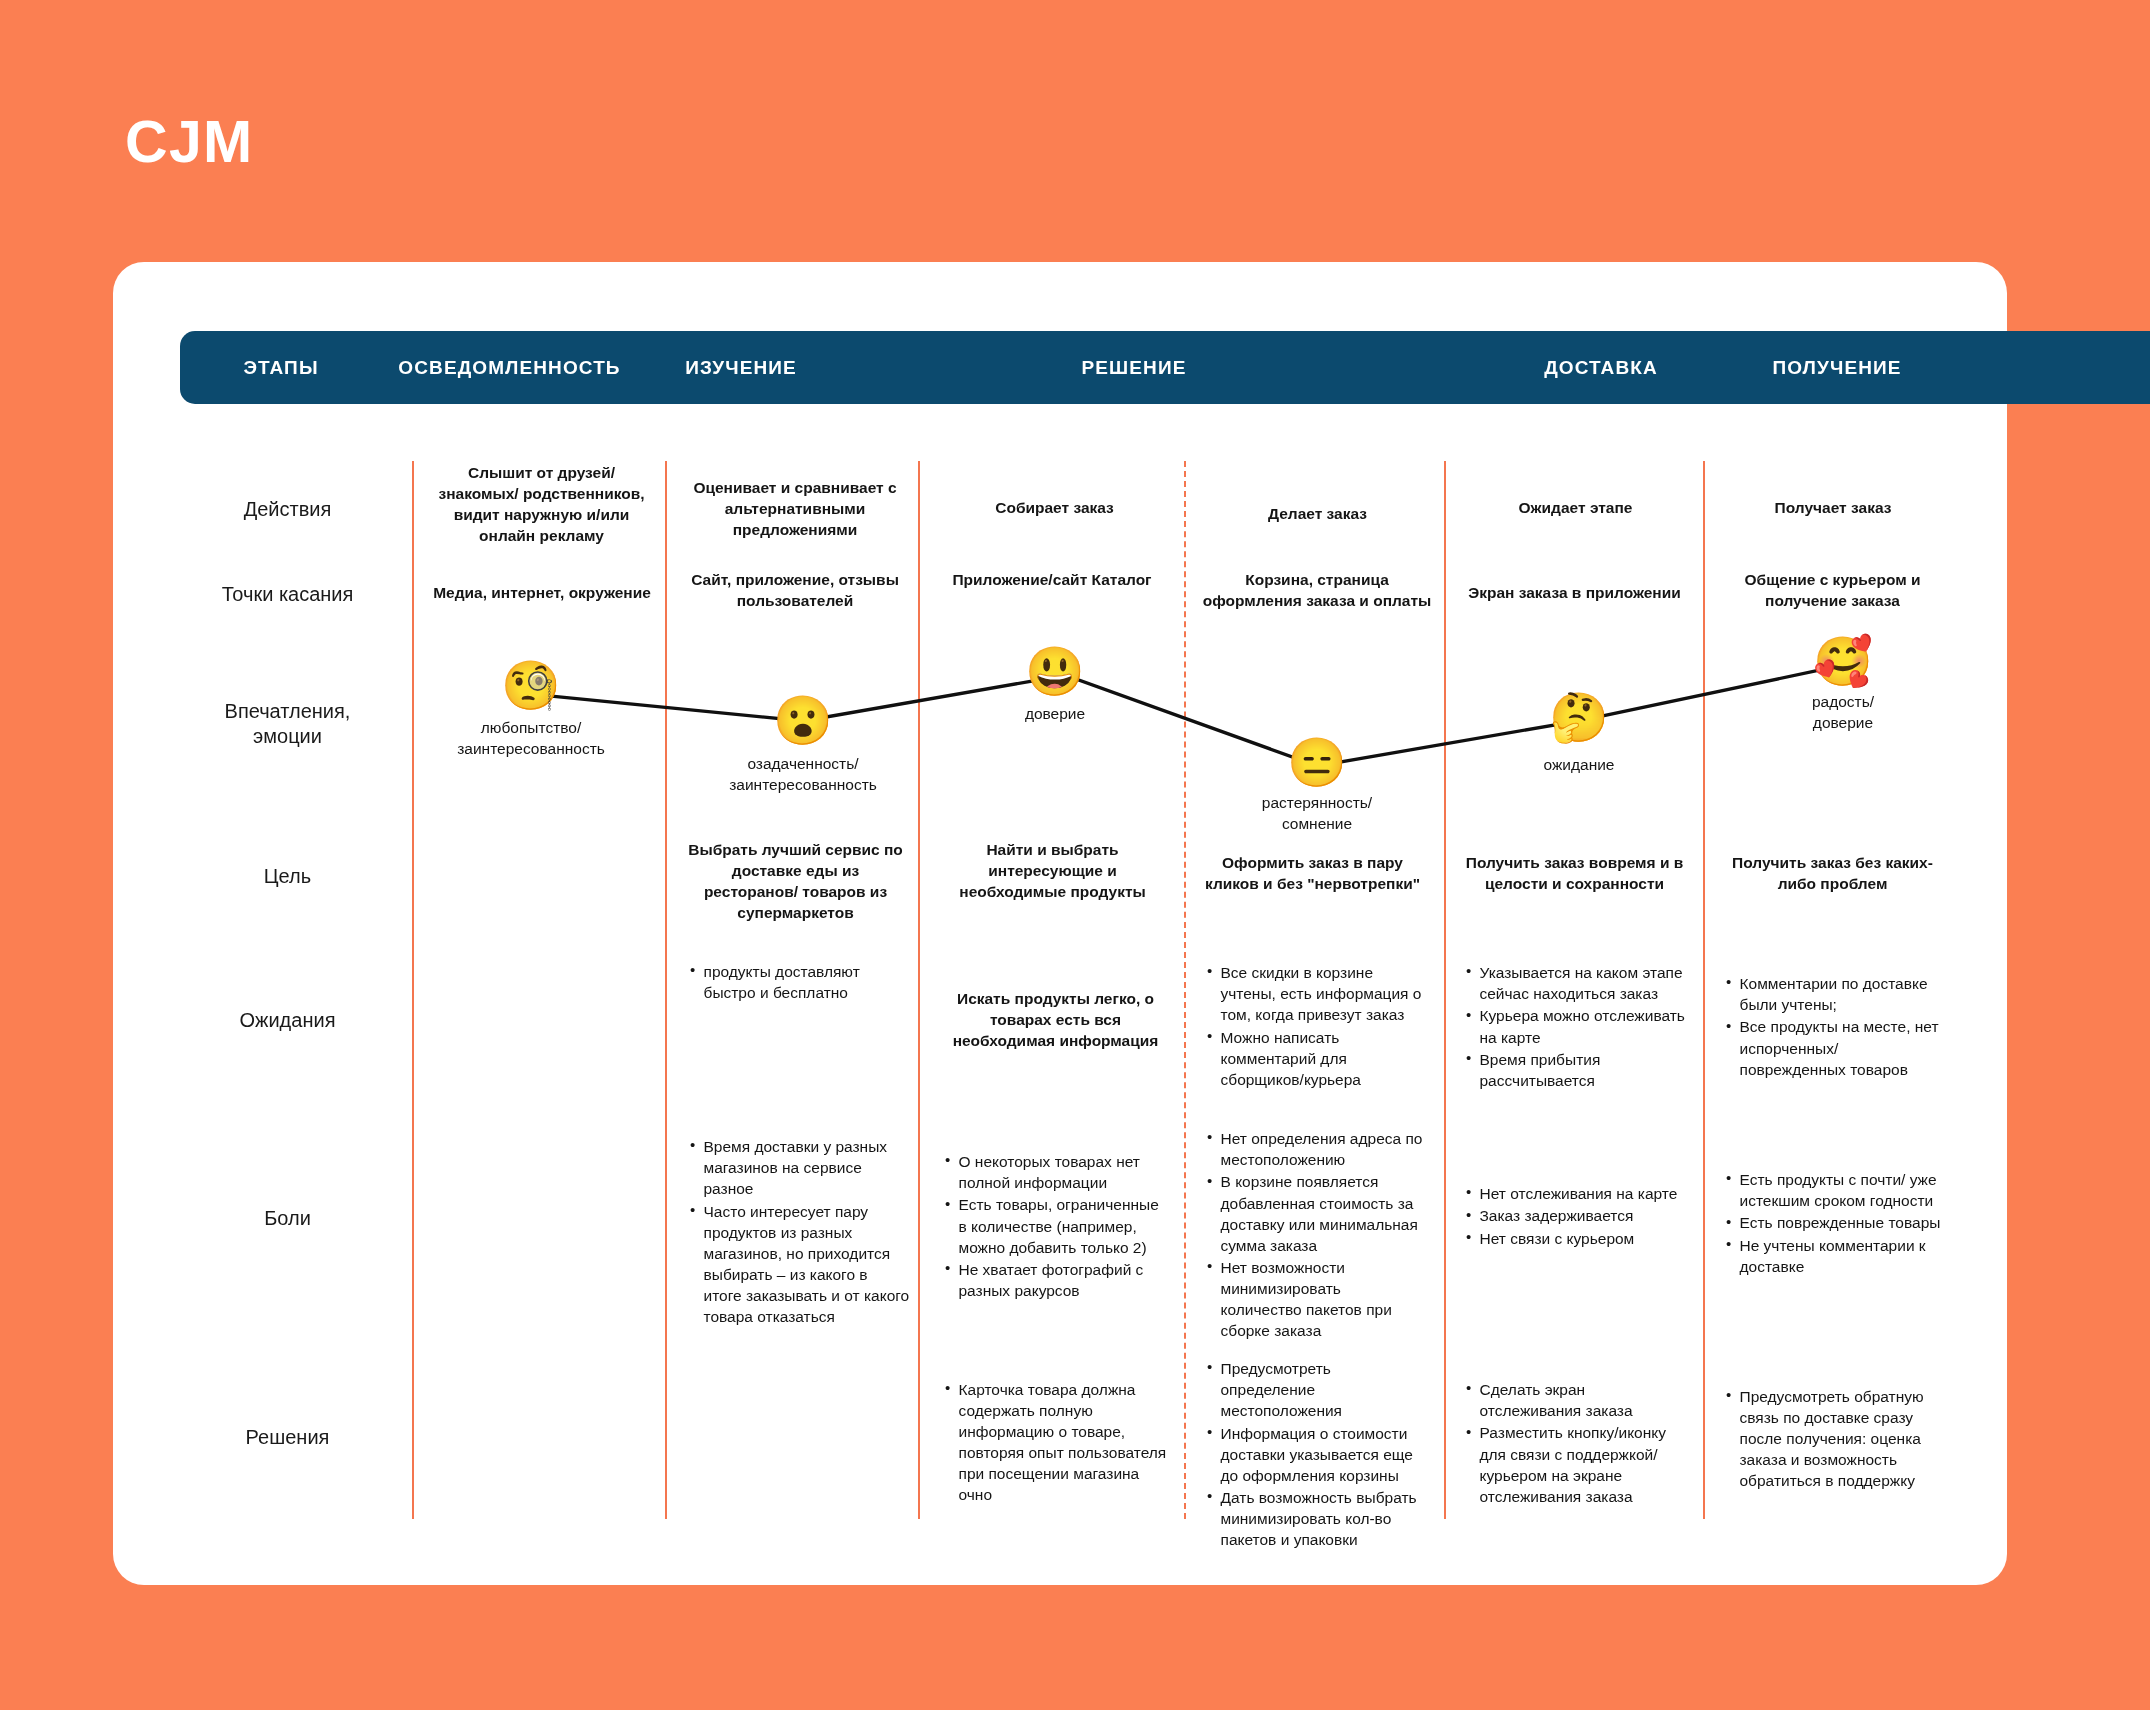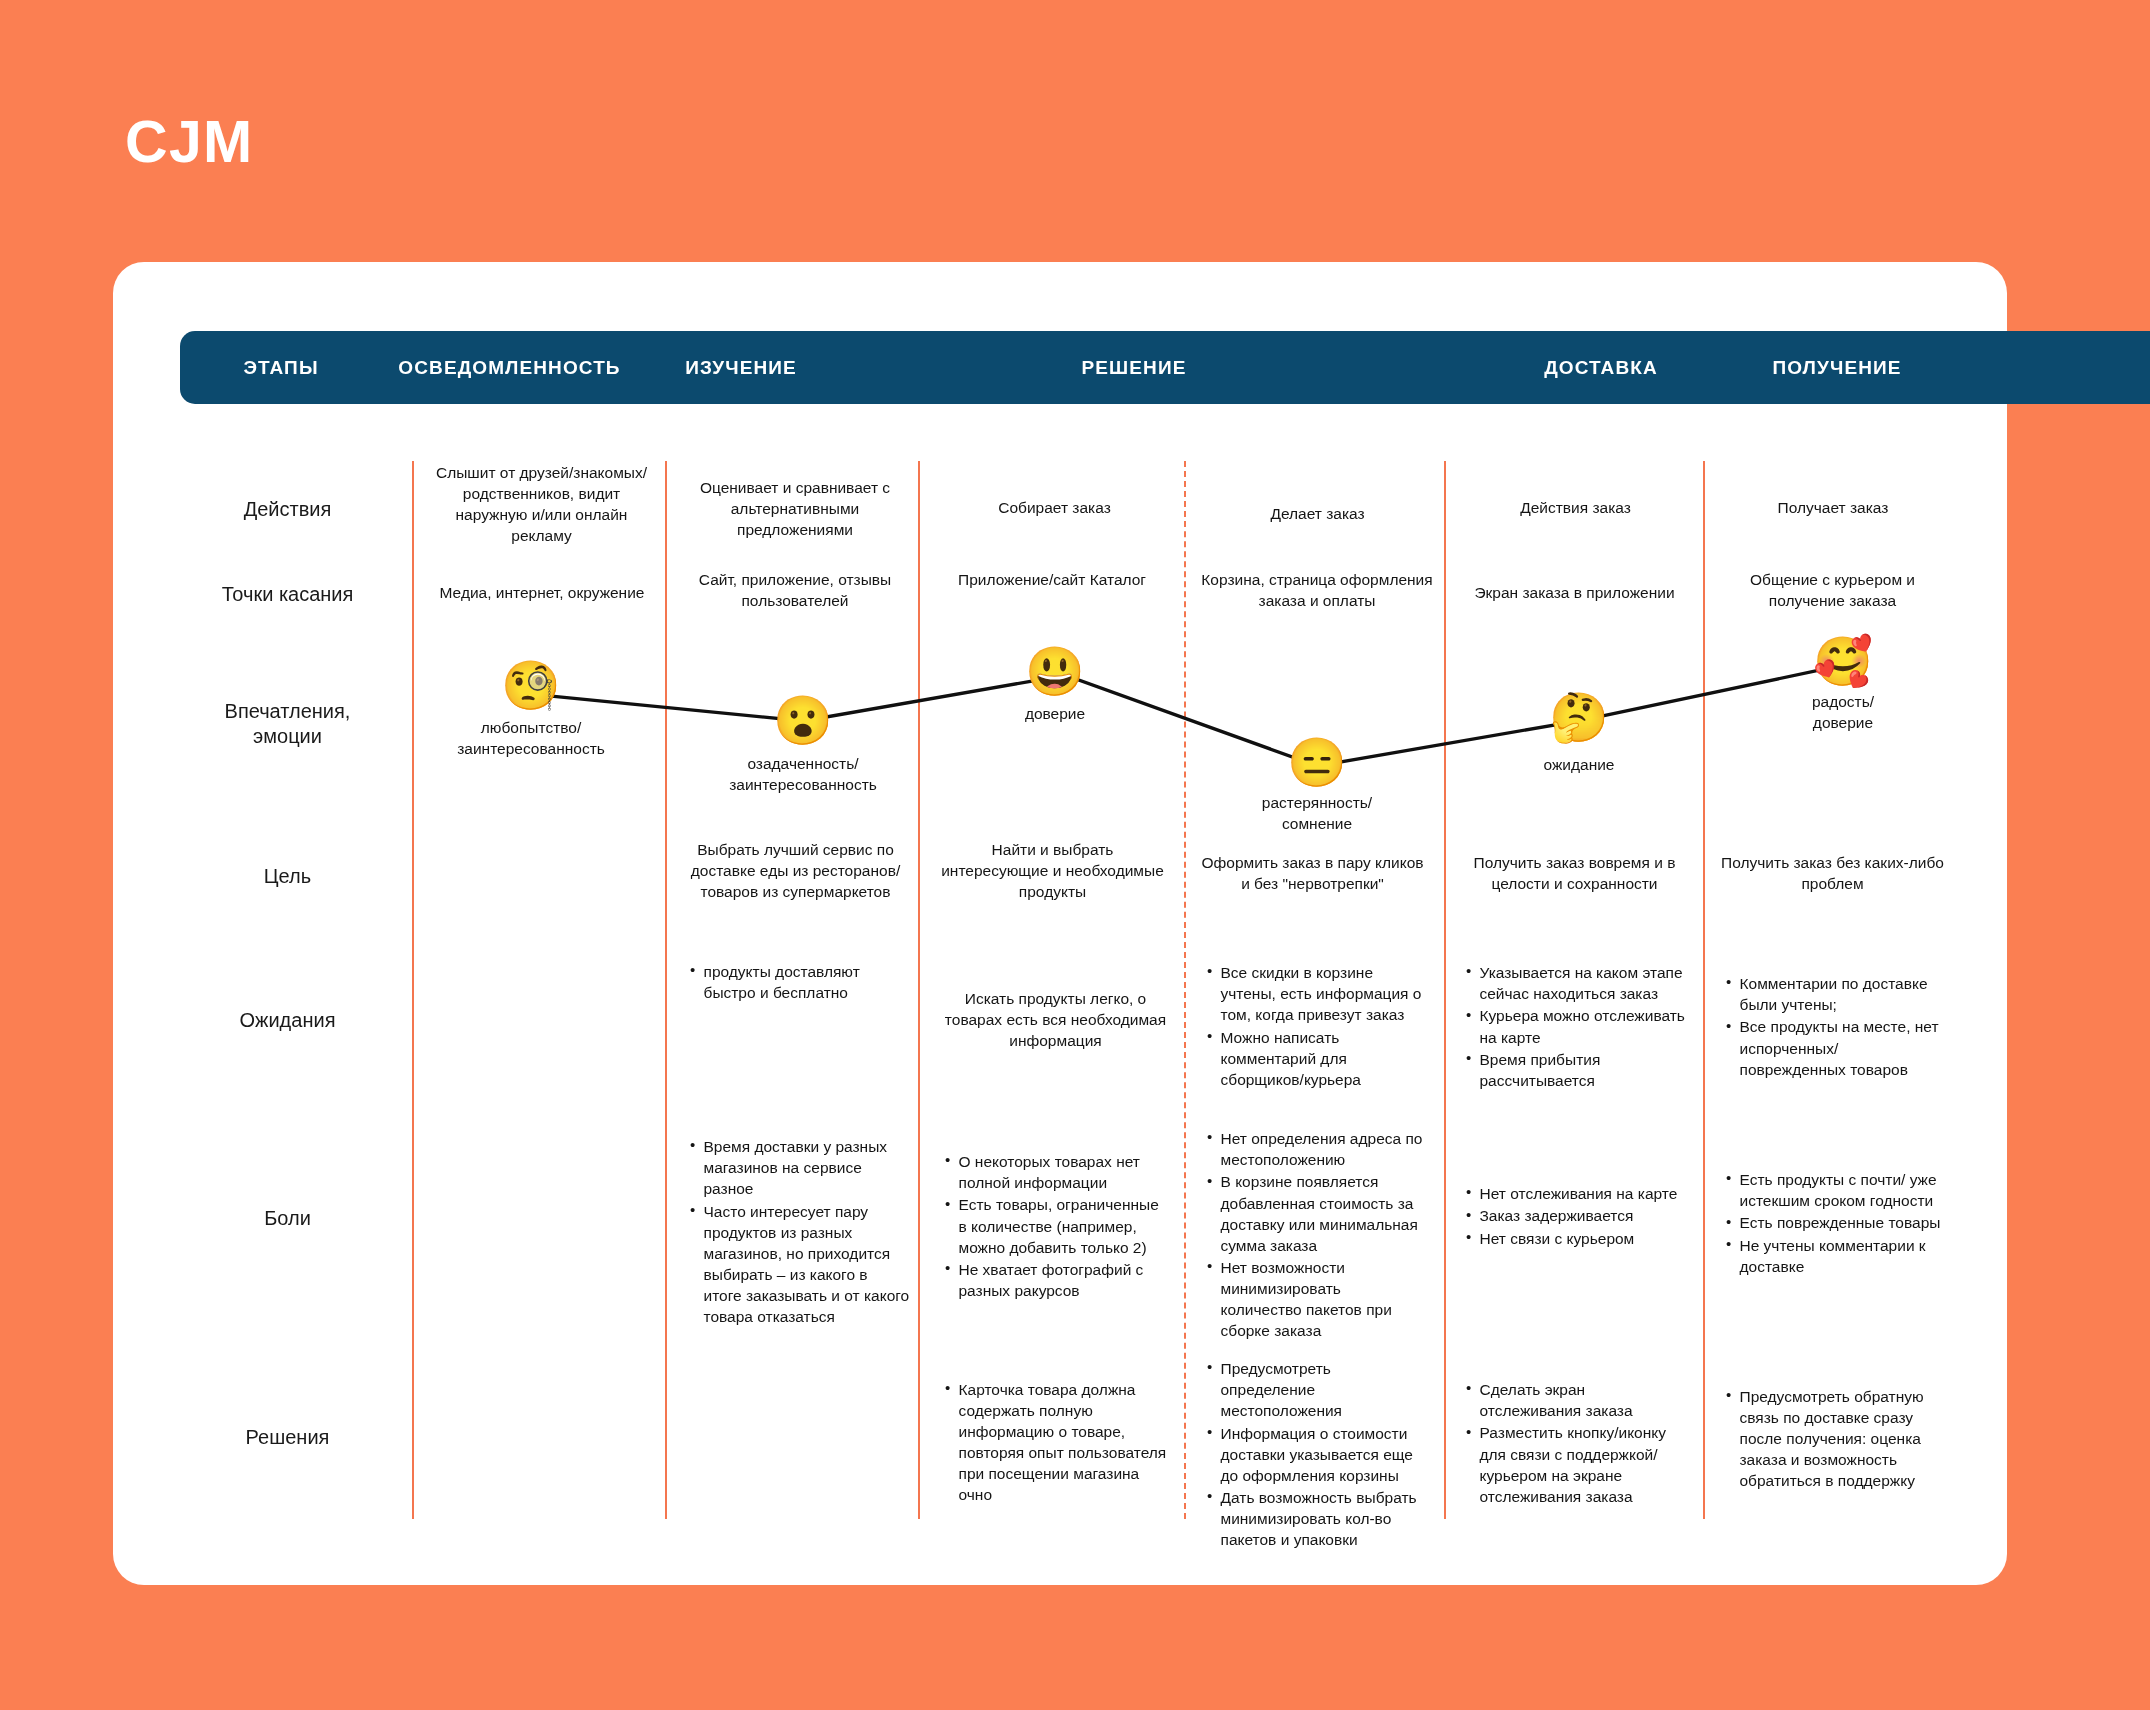--- a/index.html
+++ b/index.html
@@ -83,21 +83,21 @@
     line-height: 1.25;
   }
 
   
   .cell {
     position: absolute;
     font-size: 15.5px;
     line-height: 1.36;
     color: #151515;
   }
-  .cell.center { text-align: center; }
+  .cell.center { text-align: center; font-weight: bold; }
   .cell ul {
     list-style: none;
     padding-left: 0;
   }
   .cell ul li {
     position: relative;
     padding-left: 17.5px;
     margin-bottom: 1.3px;
   }
   .cell ul li:before {
@@ -156,21 +156,21 @@
     <div class="vline dashed" style="left:1184px;top:461px;height:1058px;"></div>
     <div class="vline" style="left:1444px;top:461px;height:1058px;"></div>
     <div class="vline" style="left:1703px;top:461px;height:1058px;"></div>
   </div>
 
   <div class="row-label" style="top:497px;">Действия</div>
   <div class="cell center" style="left:430px;top:462px;width:223px;">Слышит от друзей/знакомых/ родственников, видит наружную и/или онлайн рекламу</div>
   <div class="cell center" style="left:684px;top:477px;width:222px;">Оценивает и сравнивает с альтернативными предложениями</div>
   <div class="cell center" style="left:937px;top:497px;width:235px;">Собирает заказ</div>
   <div class="cell center" style="left:1203px;top:497px;width:229px;margin-top:6px;">Делает заказ</div>
-  <div class="cell center" style="left:1462px;top:497px;width:227px;">Действия заказ</div>
+  <div class="cell center" style="left:1462px;top:497px;width:227px;">Ожидает этапе</div>
   <div class="cell center" style="left:1722px;top:497px;width:222px;">Получает заказ</div>
 
   <div class="row-label" style="top:582px;">Точки касания</div>
   <div class="cell center" style="left:425px;top:582px;width:234px;">Медиа, интернет, окружение</div>
   <div class="cell center" style="left:684px;top:569px;width:222px;">Сайт, приложение, отзывы пользователей</div>
   <div class="cell center" style="left:941px;top:569px;width:222px;">Приложение/сайт Каталог</div>
   <div class="cell center" style="left:1200px;top:569px;width:234px;">Корзина, страница оформления заказа и оплаты</div>
   <div class="cell center" style="left:1457px;top:582px;width:235px;">Экран заказа в приложении</div>
   <div class="cell center" style="left:1718px;top:569px;width:229px;">Общение с курьером и получение заказа</div>
 

